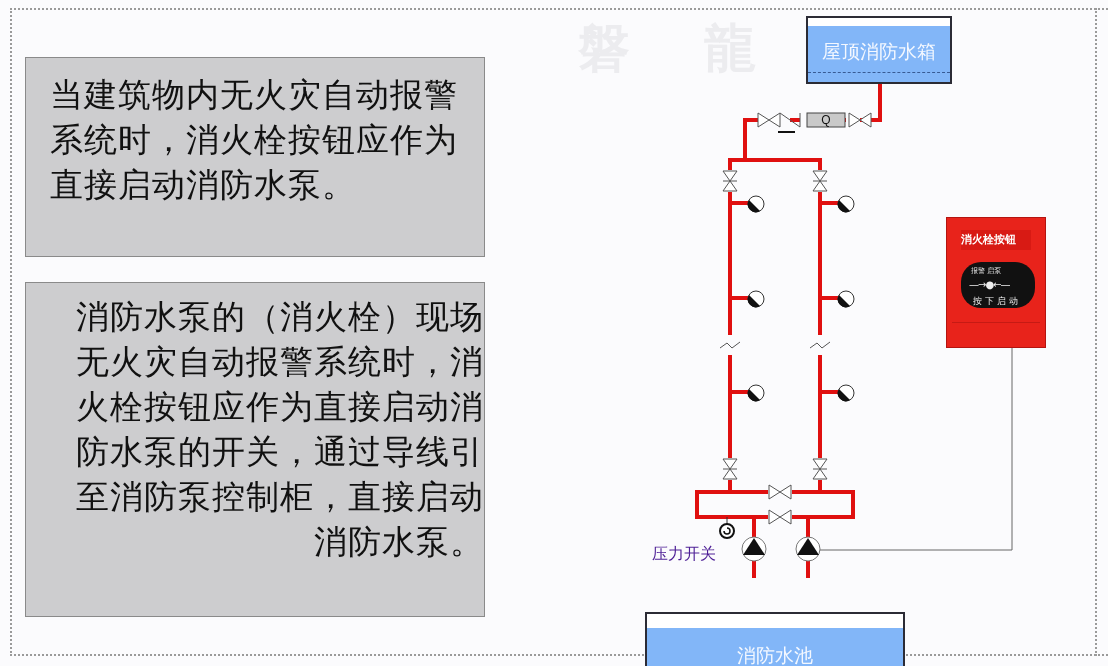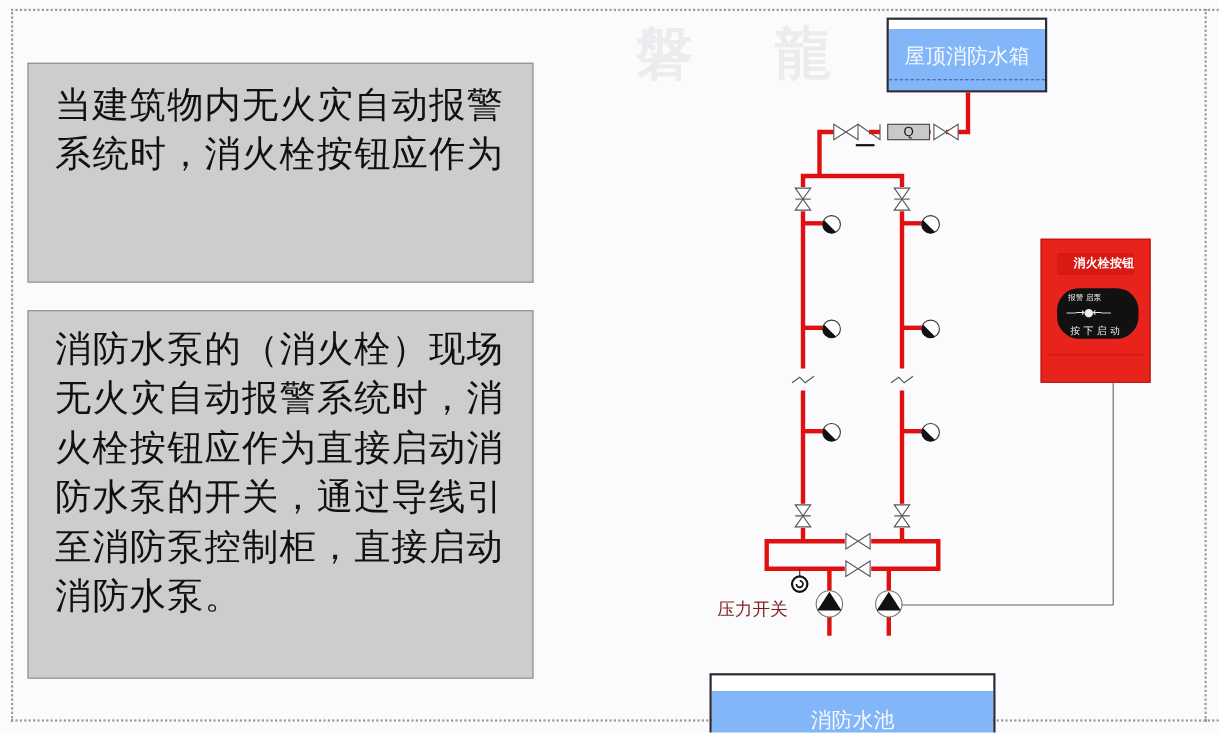--- a/index.html
+++ b/index.html
@@ -17,63 +17,64 @@
     border-left: 2px dotted #9a9a9a;
   }
   .textbox {
     position: absolute; left: 25px; width: 460px; box-sizing: border-box;
     background: #cdcdcf; border: 1px solid #8a8a8a;
     color: #111; font-size: 33px; line-height: 45px; padding: 14px 0 0 24px;
     letter-spacing: 1px;
   }
   .textbox .line { display: block; white-space: nowrap; }
   #box1 { top: 57px; height: 200px; }
-  #box2 { top: 282px; height: 335px; padding-top: 11px; }
+  #box2 { top: 282px; height: 335px; padding-top: 11px; text-align: right; }
   .watermark {
     position: absolute; left: 578px; top: 14px; font-size: 52px;
     color: #ececef; font-weight: bold; letter-spacing: 28px;
   }
   .tank {
     position: absolute; box-sizing: border-box; border: 2px solid #2b2b35;
     background: linear-gradient(#ffffff 0, #ffffff 8px, #82b6f8 8px);
     color: #f4f8ff; text-align: center;
   }
   #roof-tank { left: 806px; top: 16px; width: 146px; height: 68px; font-size: 19px; line-height: 66px; }
   #roof-tank .waterline { position:absolute; left:0; right:0; top:54px; border-top:1px dashed #375a93; }
   #pool { left: 645px; top: 612px; width: 260px; height: 68px; font-size: 19px; line-height: 82px;
     background: linear-gradient(#ffffff 0, #ffffff 14px, #82b6f8 14px); }
   .alarm {
     position: absolute; left: 946px; top: 217px; width: 100px; height: 131px;
     background: #e8231b; border: 1px solid #b41410; box-sizing: border-box;
   }
   .alarm .label {
     position: absolute; left: 14px; top: 12px; width: 70px; height: 20px;
-    background: #d81a14; color: #fff; font-size: 11px; font-weight: bold; text-align: right; line-height: 20px;
+    background: #d81a14; color: #fff; font-size: 11px; font-weight: bold; text-align: left; line-height: 20px;
   }
   .alarm .panel {
     position: absolute; left: 14px; top: 44px; width: 74px; height: 46px; background: #111; color: #eee; border-radius: 20px;
   }
   .alarm .panel .top { position:absolute; left:10px; top:4px; font-size:7px; }
   .alarm .panel .arrows { position:absolute; left:8px; top:17px; font-size:10px; letter-spacing:-1px; }
   .alarm .panel .bottom { position:absolute; left:12px; top:33px; font-size:9px; letter-spacing:3px; }
   .alarm .lower { position:absolute; left:5px; right:5px; top:104px; bottom:4px; border-top:1px solid #c61a14; }
-  .pressure-label { position:absolute; left:652px; top:544px; font-size:16px; color:#7f1d1d; }
+  .pressure-label { position:absolute; left:652px; top:544px; font-size:16px; color:#4c1d95; }
   svg.diagram { position:absolute; left:0; top:0; }
 </style>
 </head>
 <body>
 
 <div class="frame"></div>
 <div class="frame-right"></div>
 
 <div class="watermark">磐 龍</div>
 
 <div class="textbox" id="box1">
   <span class="line">当建筑物内无火灾自动报警</span>
   <span class="line">系统时，消火栓按钮应作为</span>
+  <span class="line">直接启动消防水泵。</span>
 </div>
 
 <div class="textbox" id="box2">
   <span class="line">消防水泵的（消火栓）现场</span>
   <span class="line">无火灾自动报警系统时，消</span>
   <span class="line">火栓按钮应作为直接启动消</span>
   <span class="line">防水泵的开关，通过导线引</span>
   <span class="line">至消防泵控制柜，直接启动</span>
   <span class="line">消防水泵。</span>
 </div>

